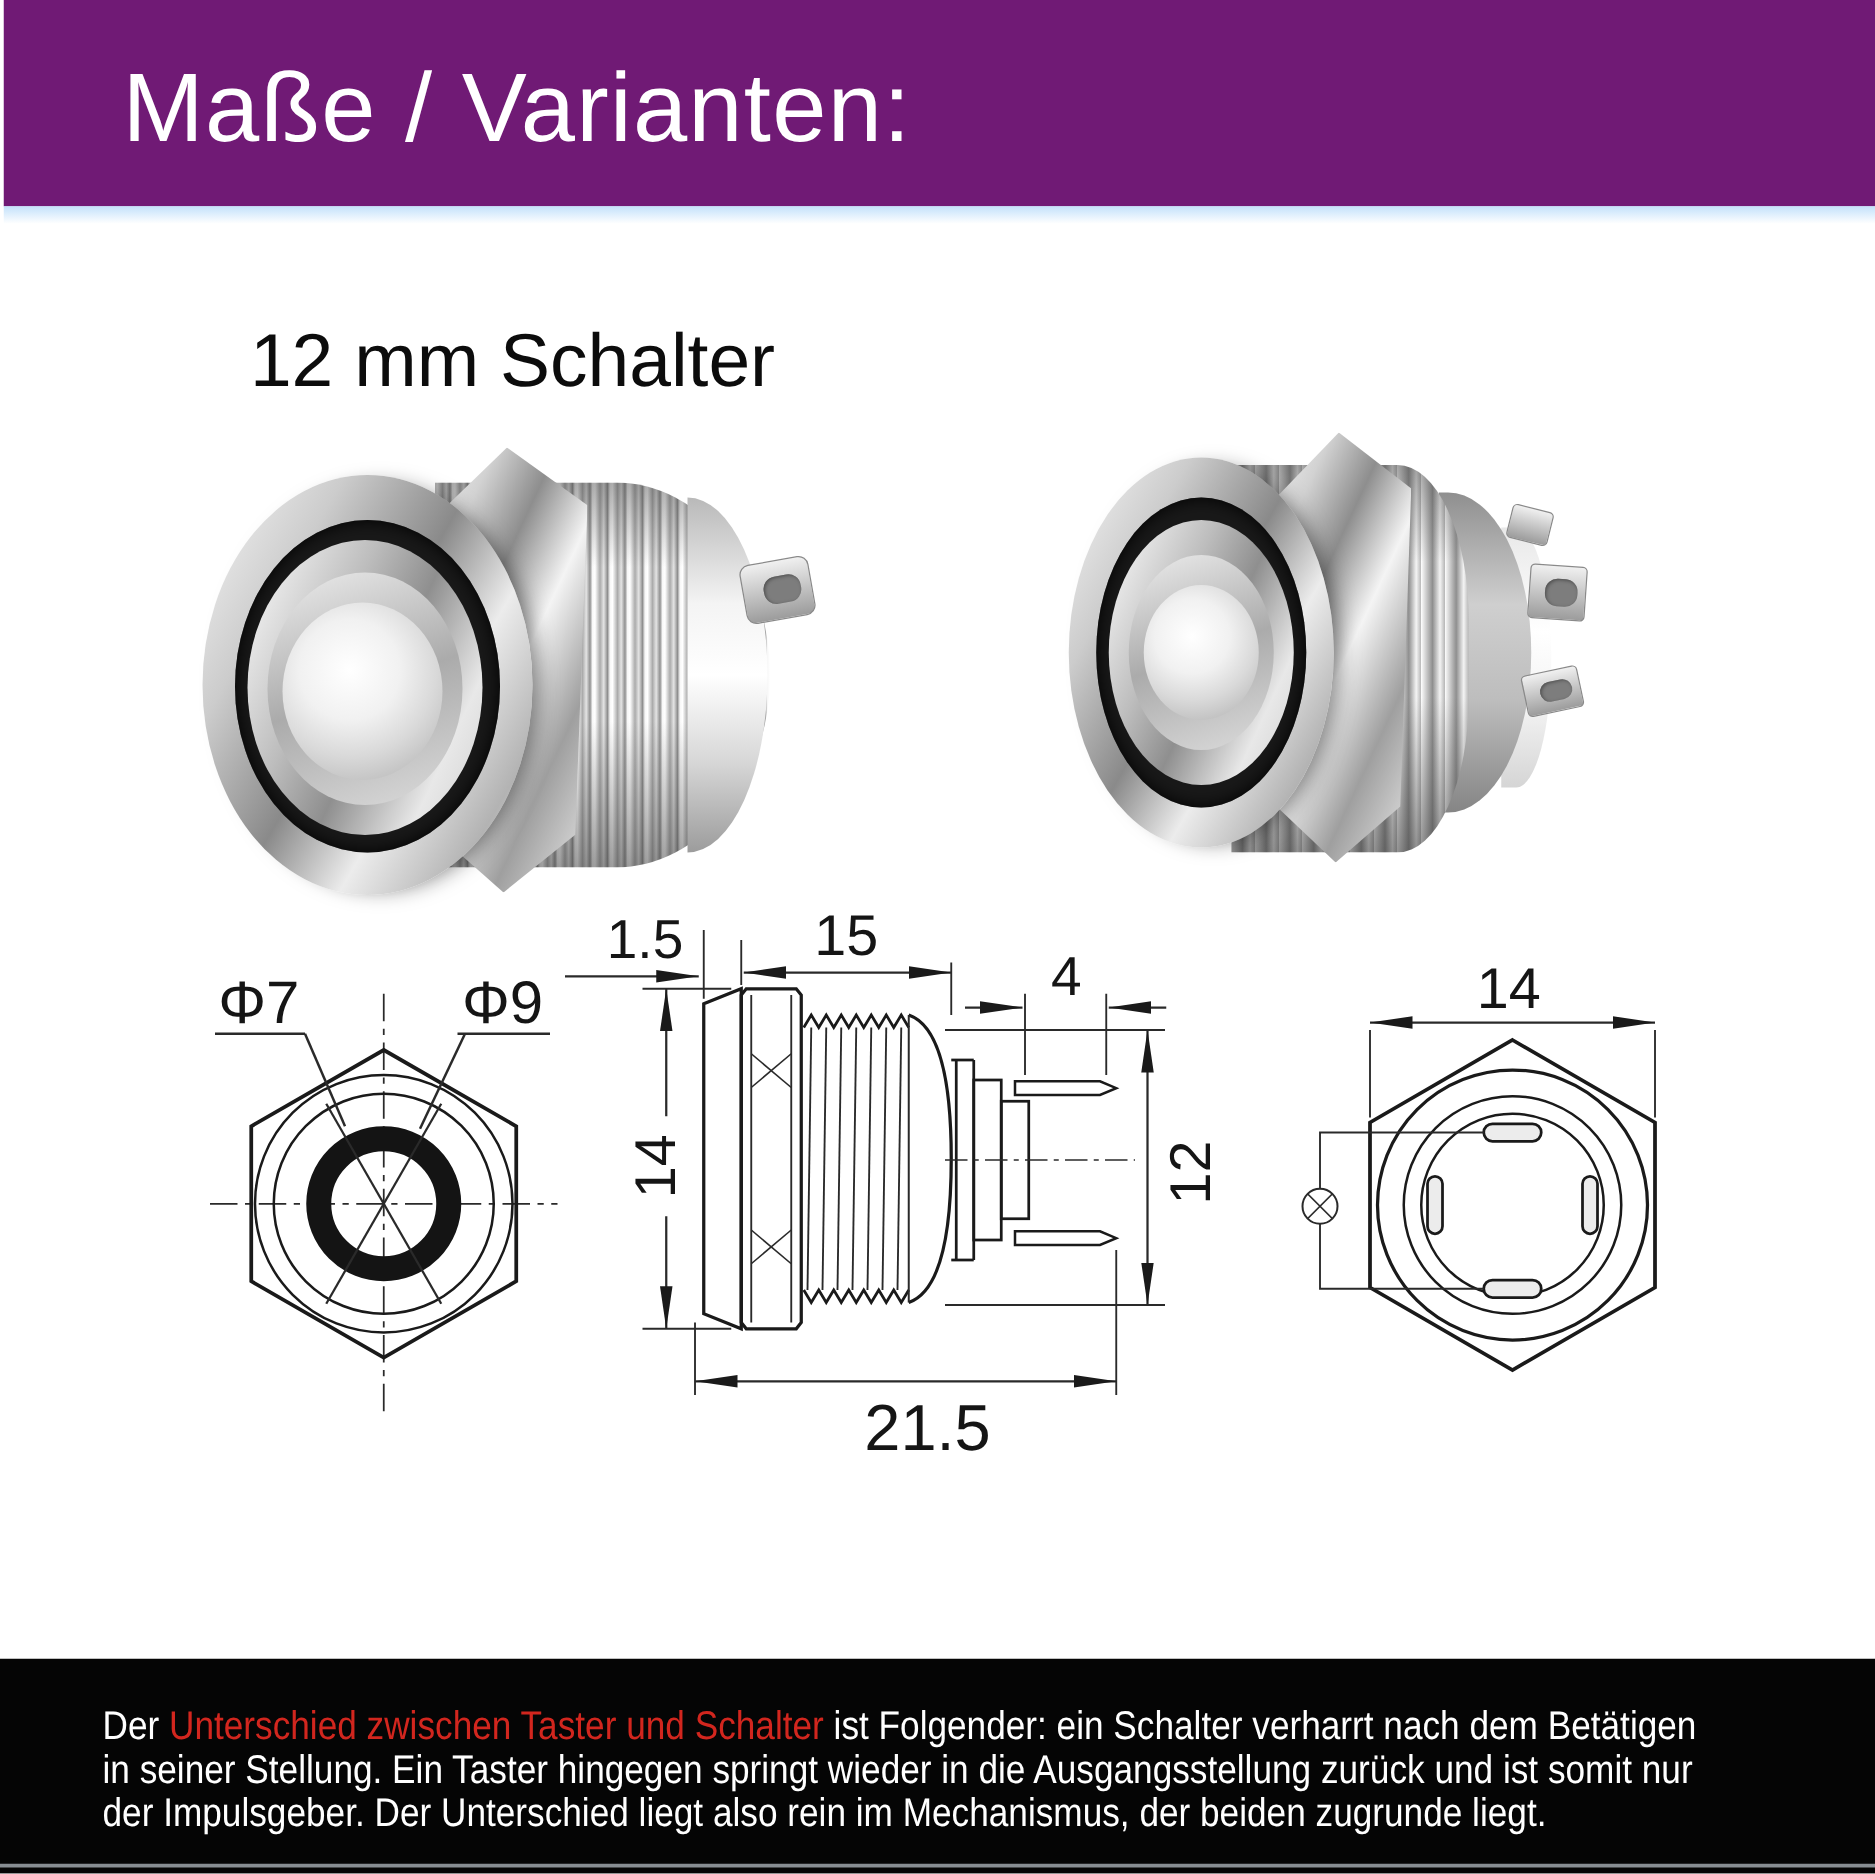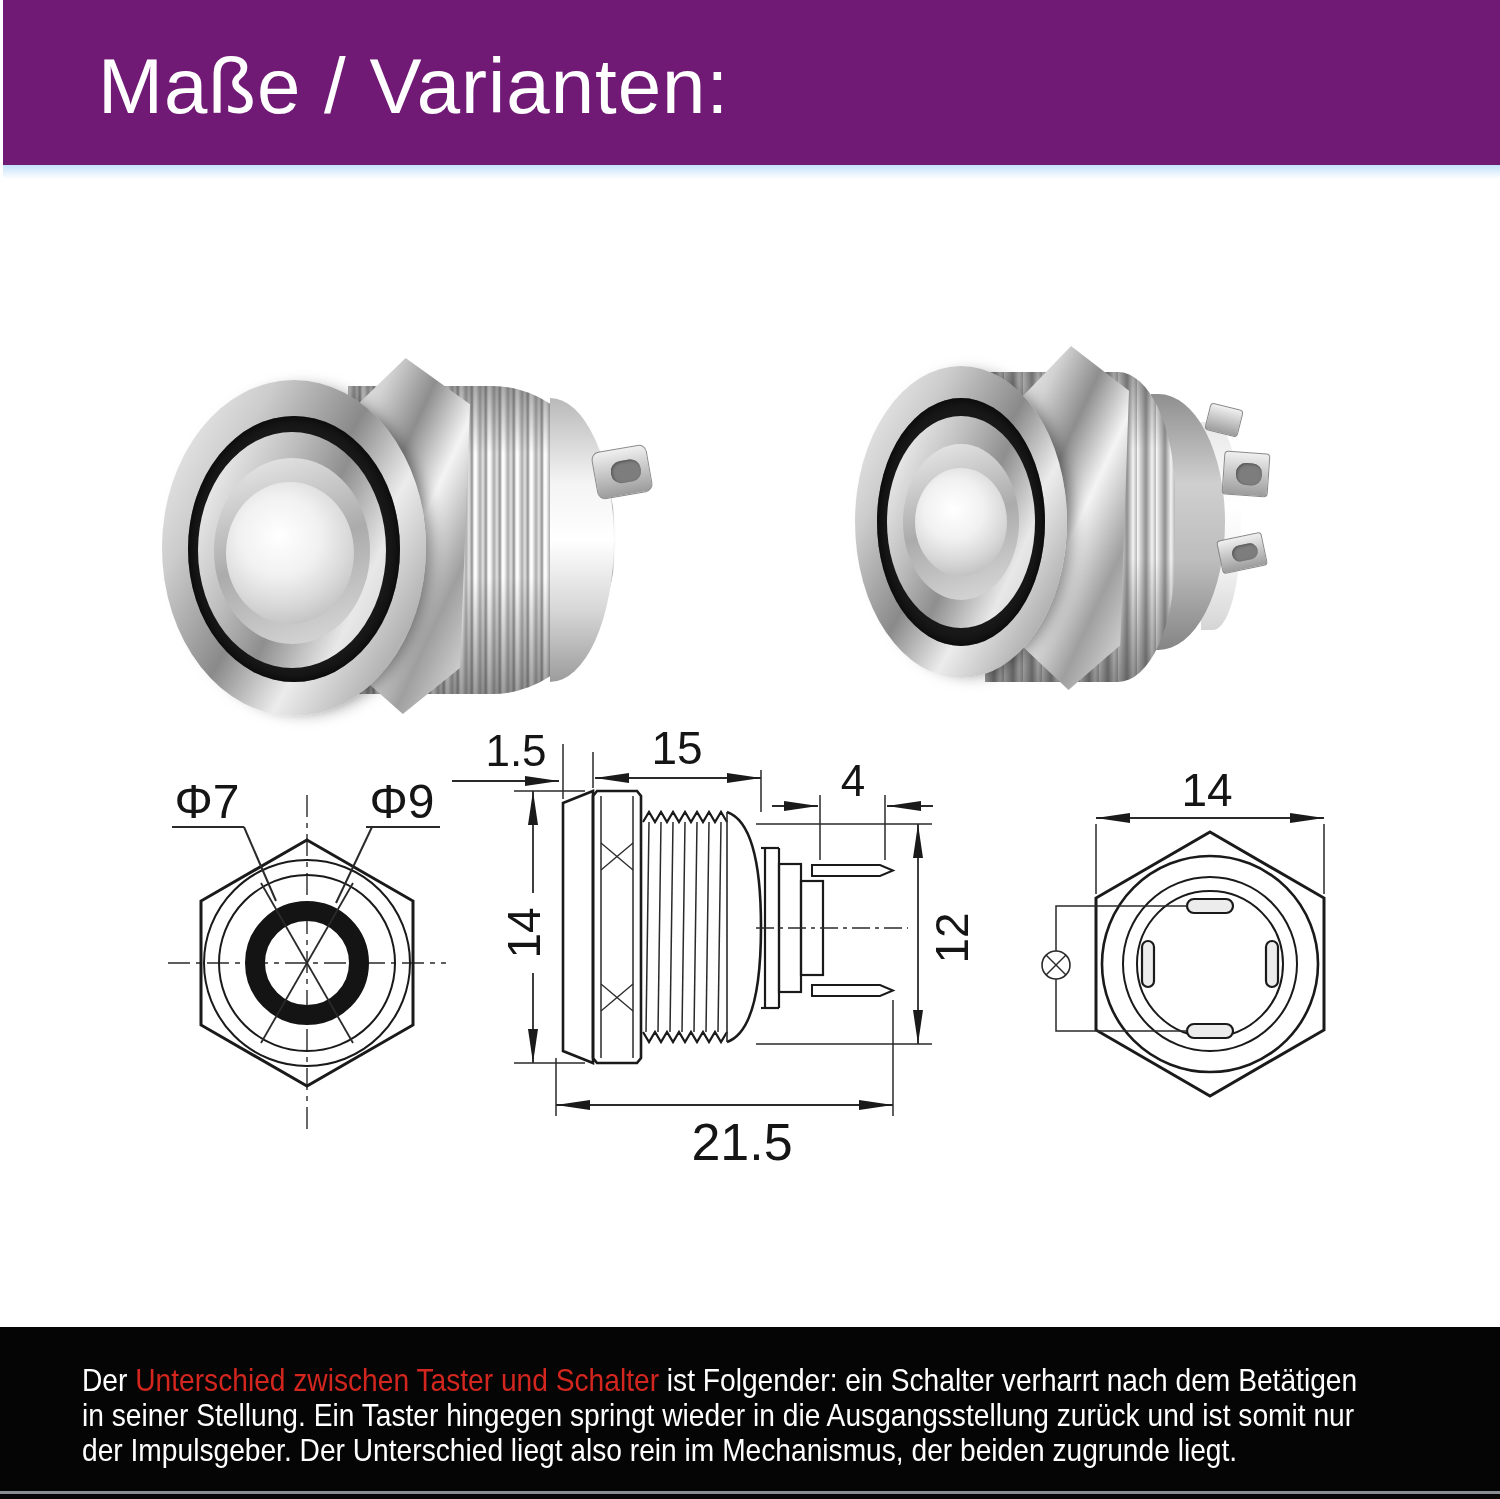--- a/index.html
+++ b/index.html
@@ -54,20 +54,21 @@
 </style>
 </head>
 <body>
 
 <div id="stage">
 
   <div class="header">
     <div class="title">Maße / Varianten:</div>
   </div>
 
+  <div class="prod-label" id="label-left">12 mm Schalter</div>
 
   <div class="photo" style="left:162px;top:352px;width:520px;height:370px;">
     <div class="pp threads" style="left:186px;top:34px;width:268px;height:308px;border-radius:0 46% 46% 0/0 50% 50% 0;z-index:2;"></div>
     <div class="pp" style="left:388px;top:46px;width:64px;height:284px;border-radius:0 100% 100% 0/0 50% 50% 0;z-index:3;background:linear-gradient(180deg,#b9b9b9,#f4f4f4 30%,#ffffff 50%,#d6d6d6 75%,#9c9c9c);"></div>
     <div class="pp pin" style="left:432px;top:96px;width:54px;height:46px;z-index:4;transform:rotate(-10deg);border-radius:8px;">
       <div class="hole" style="left:16px;top:12px;right:8px;bottom:12px;"></div>
     </div>
     <div class="pp grad-flange" style="left:168px;top:6px;width:140px;height:356px;clip-path:polygon(54% 0%,100% 13%,93% 87%,52% 100%,6% 84%,12% 16%);z-index:5;"></div>
     <div class="pp ell grad-bezel" style="left:0;top:28px;width:264px;height:336px;z-index:6;"></div>
     <div class="pp ell grad-gasket" style="left:26px;top:64px;width:212px;height:266px;z-index:7;"></div>

